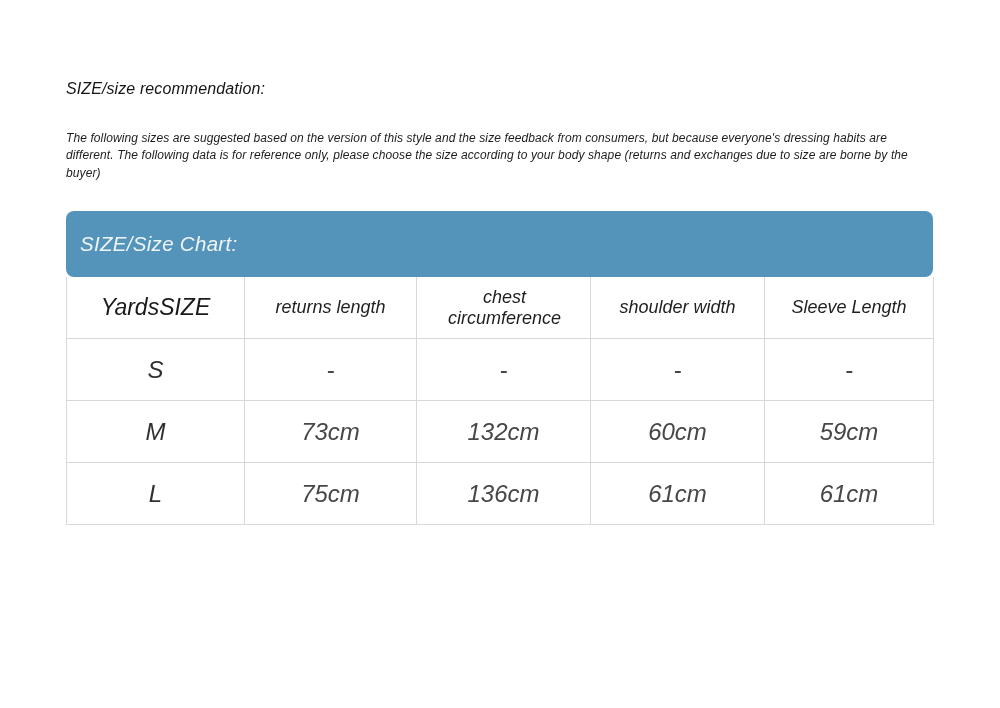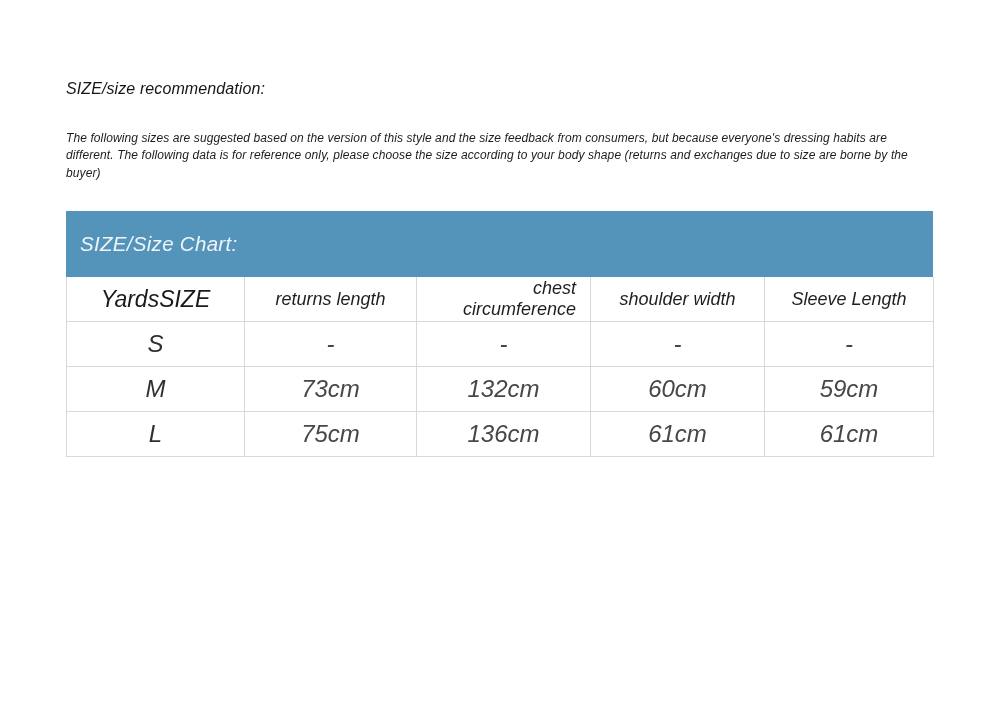--- a/index.html
+++ b/index.html
@@ -45,52 +45,53 @@
     margin-top: 29px;
     width: 867px;
   }
   .chart-title-bar {
     box-sizing: border-box;
     height: 66px;
     background: #5494BA; 
     display: flex;
     align-items: center;
     padding-left: 14px;
+    border-radius: 8px;
   }
   .chart-title-bar span {
     color: #eef4f7;
     font-size: 20.5px;
     letter-spacing: 0.3px;
   }
   table.size-table {
     width: 867px;
     border-collapse: collapse;
     table-layout: fixed;
   }
   .size-table th,
   .size-table td {
     border: 1px solid #d8d8d8;
-    height: 44px;
+    height: 61px;
     padding: 0;
     text-align: center;
     vertical-align: middle;
     font-weight: 400;
     overflow: hidden;
   }
   .size-table thead th {
     border-top: none;
     font-size: 18px;
     color: #1f1f1f;
   }
   .size-table th.col-size-header {
     font-size: 23px;
     color: #1a1a1a;
   }
   .size-table th.wrap-left {
-    text-align: right;
+    text-align: center;
     padding-left: 16px;
     padding-right: 14px;
     line-height: 21px;
   }
   .size-table td.size-cell {
     font-size: 24px;
     color: #303030;
   }
   .size-table td.value-cell {
     font-size: 24px;

